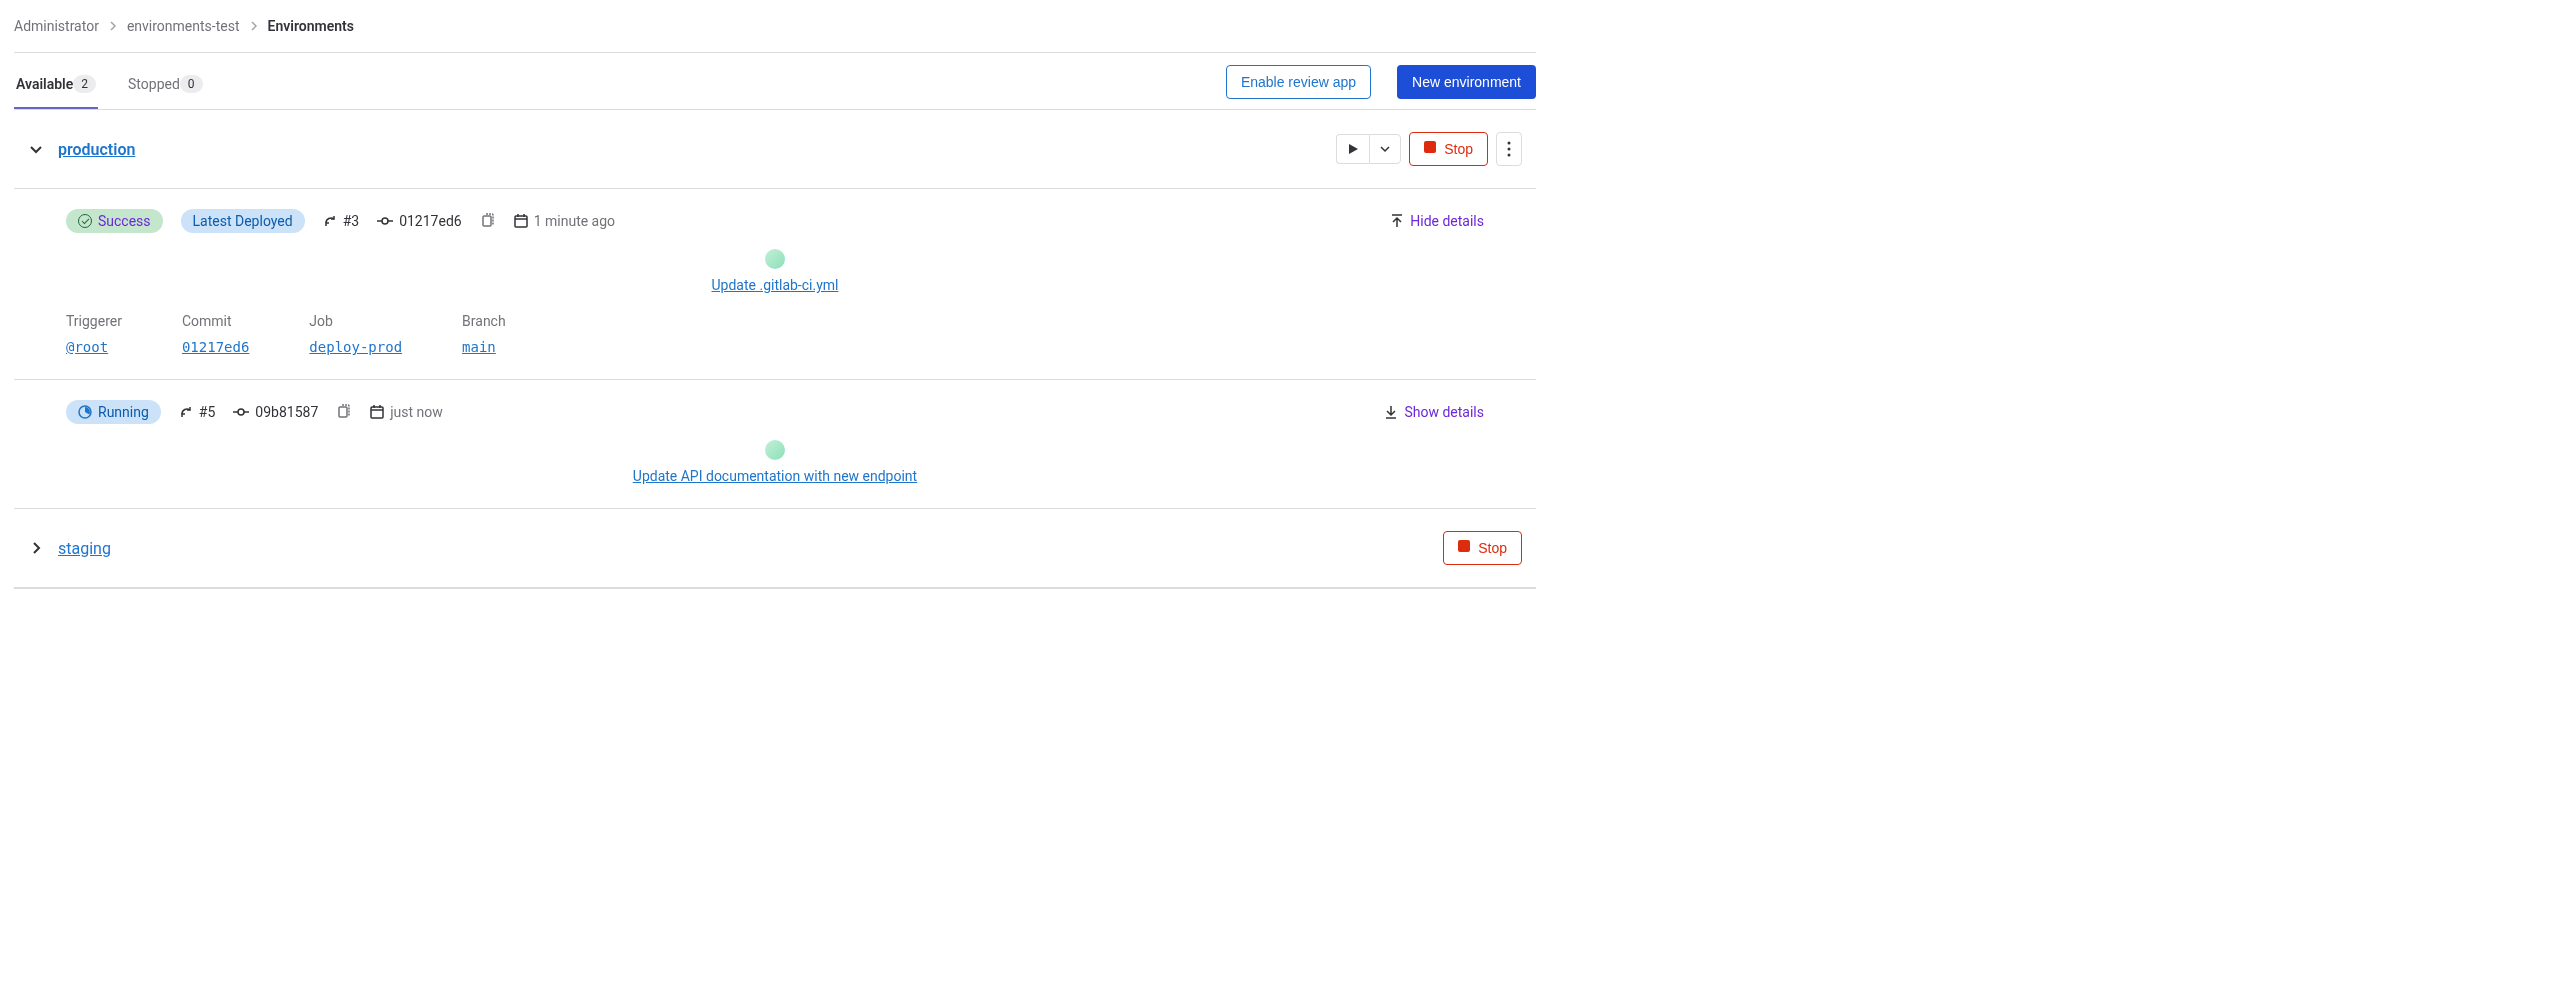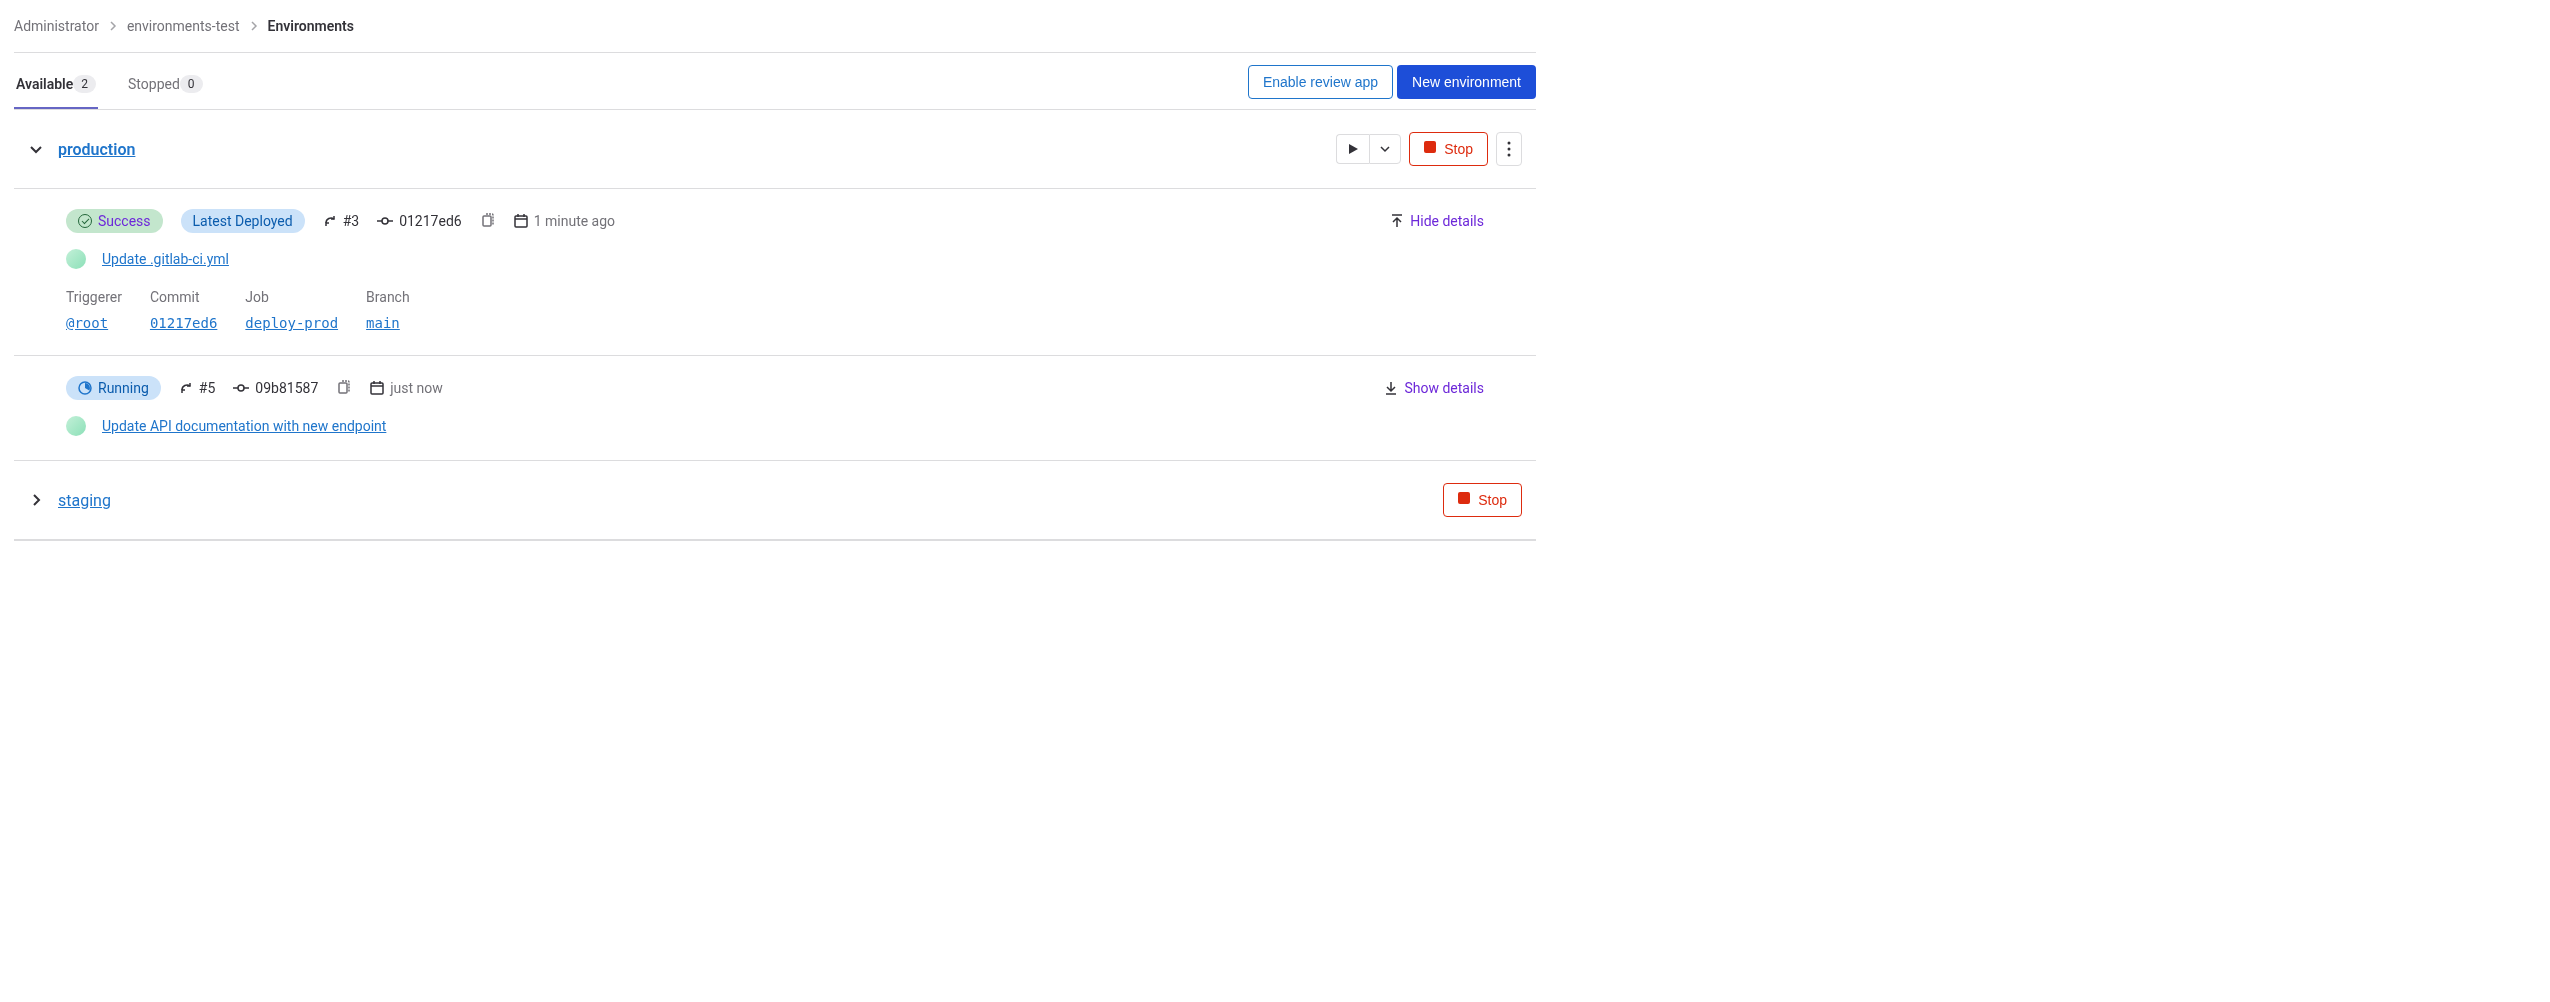--- a/index.html
+++ b/index.html
@@ -13,21 +13,21 @@
 .breadcrumb .current { color: #333238; font-weight: 600; }
 
 .divider { border-bottom: 1px solid #dcdcde; }
 
 
 .tabs-row { display: flex; justify-content: space-between; align-items: center; padding-top: 12px; }
 .tabs { display: flex; gap: 28px; }
 .tab { display: flex; align-items: center; padding: 10px 2px 14px; cursor: pointer; border-bottom: 2px solid transparent; color: #737278; }
 .tab.active { color: #333238; font-weight: 600; border-bottom-color: #6666c4; }
 .tab .count { background: #ececef; color: #333238; font-size: 12px; padding: 2px 8px; border-radius: 10px; font-weight: 400; }
-.actions { display: flex; gap: 4px; padding-bottom: 10px; }
+.actions { display: flex; gap: 26px; padding-bottom: 10px; }
 .btn { padding: 8px 14px; border-radius: 4px; font-size: 14px; cursor: pointer; border: 1px solid transparent; }
 .btn-outline-primary { background: #fff; border-color: #1f75cb; color: #1f75cb; }
 .btn-primary { background: #1d4ed8; color: #fff; }
 .btn-outline-danger { background: #fff; border-color: #dd2b0e; color: #dd2b0e; display: inline-flex; align-items: flex-start; gap: 8px; }
 .btn-icon-only { background: #fff; border: 1px solid #dcdcde; padding: 8px 10px; border-radius: 4px; cursor: pointer; display: inline-flex; align-items: center; }
 .btn-group { display: inline-flex; }
 .btn-group .btn-icon-only:first-child { border-top-right-radius:0; border-bottom-right-radius:0; border-right:none; }
 .btn-group .btn-icon-only:last-child { border-top-left-radius:0; border-bottom-left-radius:0; }
 
 
@@ -41,24 +41,24 @@
 .deployment { padding: 20px 52px 24px; border-bottom: 1px solid #dcdcde; }
 .deploy-top { display: flex; justify-content: space-between; align-items: center; }
 .deploy-meta { display: flex; align-items: center; gap: 18px; }
 .badge { display: inline-flex; align-items: center; gap: 6px; padding: 4px 12px; border-radius: 14px; font-size: 14px; }
 .badge-success { background: #c3e6cd; color: #6d28d9; }
 .badge-running { background: #cbe2f9; color: #0b5cad; }
 .badge-latest { background: #cbe2f9; color: #0b5cad; }
 .meta-item { display: inline-flex; align-items: center; gap: 6px; color: #333238; }
 .meta-item.muted { color: #737278; }
 .details-toggle { display: inline-flex; align-items: center; gap: 6px; color: #6d28d9; cursor: pointer; }
-.commit-row { display: flex; align-items: center; gap: 16px; margin-top: 16px; }
+.commit-row { display: flex; align-items: center; gap: 8px; margin-top: 16px; flex-direction: column; }
 .commit-link { color: #1f75cb; }
 .avatar-sm { width: 20px; height: 20px; border-radius: 50%; background: linear-gradient(135deg,#c3f0d8,#8ce0b8); display:inline-block; }
-.details-grid { display: flex; gap: 28px; margin-top: 20px; }
+.details-grid { display: flex; gap: 60px; margin-top: 20px; }
 .detail-col .label { color: #737278; margin-bottom: 10px; }
 .detail-col .val { color: #1f75cb; font-family: "SFMono-Regular", Consolas, monospace; }
 
 
 .icon { display: inline-flex; }
 svg { display: block; }
 
 .copy-btn { cursor: pointer; color: #737278; }
 .check-circle { width:14px; height:14px; border:1.5px solid #24663b; border-radius:50%; display:inline-flex; align-items:center; justify-content:center; }
 .check-circle::after { content:""; width:6px; height:3px; border-left:1.5px solid #24663b; border-bottom:1.5px solid #24663b; transform: rotate(-45deg) translate(0.5px,-0.5px); }

